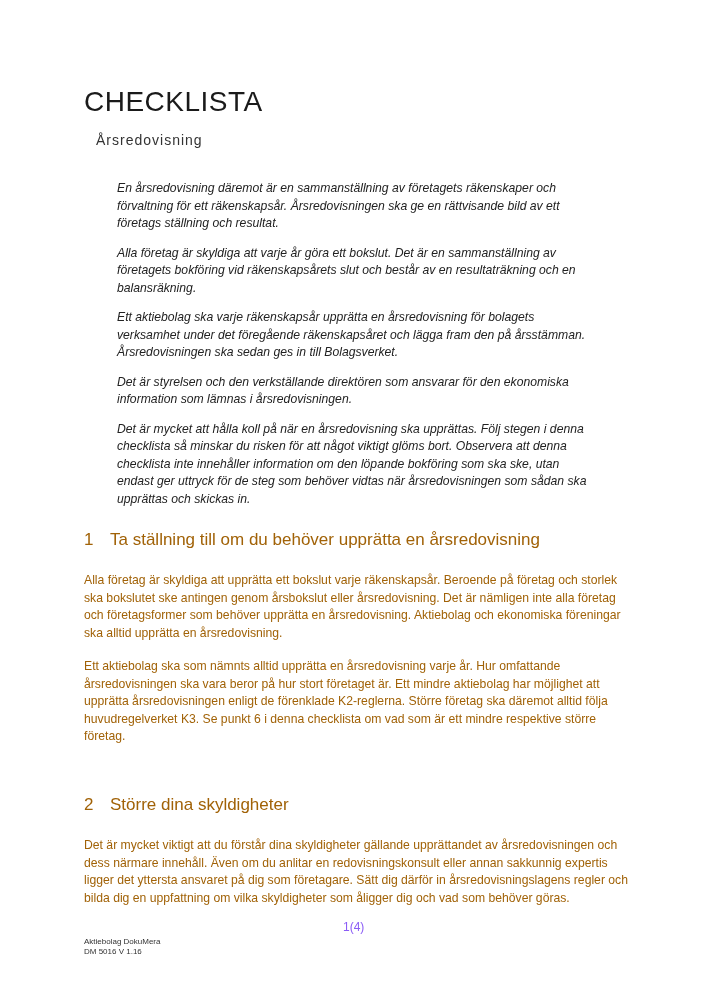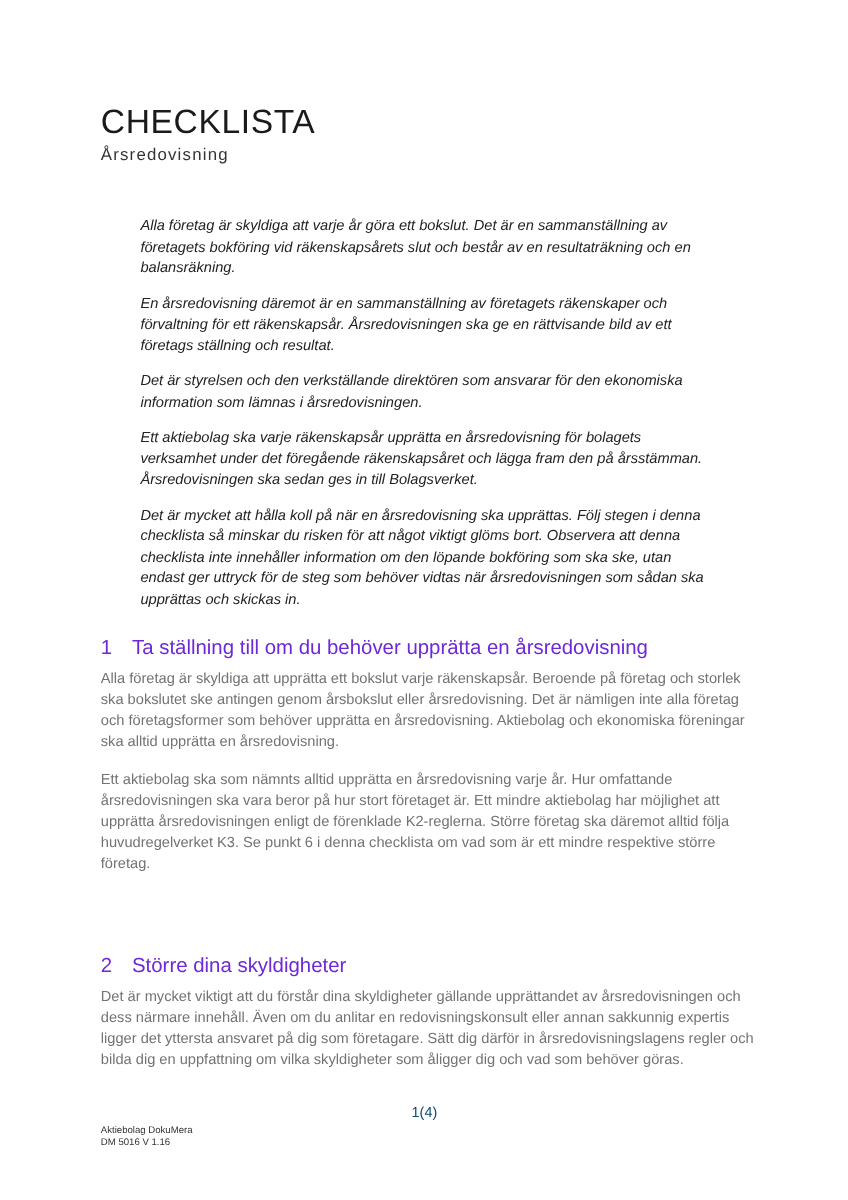--- a/index.html
+++ b/index.html
@@ -5,57 +5,57 @@
     html, body { margin: 0; padding: 0; background: #ffffff; }
     body {
       width: 707px; height: 1000px; position: relative; overflow: hidden;
       font-family: "Liberation Sans", "DejaVu Sans", sans-serif; color: #1a1a1a;
     }
     .title {
       position: absolute; left: 84px; top: 86px; margin: 0;
       font-size: 28px; font-weight: normal; letter-spacing: 0.5px; color: #1a1a1a;
     }
     .subtitle {
-      position: absolute; left: 84px; top: 120px; margin: 0;
+      position: absolute; left: 84px; top: 120px; margin: 12px;
       font-size: 14px; letter-spacing: 1px; color: #333;
     }
     .intro {
       position: absolute; left: 117px; top: 180px; width: 480px;
     }
     .intro p {
       margin: 0 0 12px 0; font-style: italic; font-size: 12.2px; line-height: 17.5px; color: #222;
     }
     .section-heading {
-      position: absolute; left: 84px; margin: 0; font-size: 17px; font-weight: normal; color: #6d28d9;
+      position: absolute; left: 84px; margin: 0; font-size: 17px; font-weight: normal; color: #a16207;
     }
     .section-heading .num { display: inline-block; width: 26px; }
     .section-body {
       position: absolute; left: 84px; width: 545px;
     }
     .section-body p {
-      margin: 1px 0 14px 0; font-size: 12.2px; line-height: 17.5px; color: #737373;
+      margin: 16px 0 14px 0; font-size: 12.2px; line-height: 17.5px; color: #a16207;
     }
     .page-number {
-      position: absolute; left: 343px; top: 920px; font-size: 12px; color: #0c4a6e;
+      position: absolute; left: 343px; top: 920px; font-size: 12px; color: #8b5cf6;
     }
     .footer {
       position: absolute; left: 84px; top: 937px; font-size: 8px; line-height: 10px; color: #333;
     }
   </style>
 </head>
 <body>
 
 <h1 class="title">CHECKLISTA</h1>
 <div class="subtitle">Årsredovisning</div>
 
 <div class="intro">
+  <p>En årsredovisning däremot är en sammanställning av företagets räkenskaper och förvaltning för ett räkenskapsår. Årsredovisningen ska ge en rättvisande bild av ett företags ställning och resultat.</p>
   <p>Alla företag är skyldiga att varje år göra ett bokslut. Det är en sammanställning av företagets bokföring vid räkenskapsårets slut och består av en resultaträkning och en balansräkning.</p>
-  <p>En årsredovisning däremot är en sammanställning av företagets räkenskaper och förvaltning för ett räkenskapsår. Årsredovisningen ska ge en rättvisande bild av ett företags ställning och resultat.</p>
+  <p>Ett aktiebolag ska varje räkenskapsår upprätta en årsredovisning för bolagets verksamhet under det föregående räkenskapsåret och lägga fram den på årsstämman. Årsredovisningen ska sedan ges in till Bolagsverket.</p>
   <p>Det är styrelsen och den verkställande direktören som ansvarar för den ekonomiska information som lämnas i årsredovisningen.</p>
-  <p>Ett aktiebolag ska varje räkenskapsår upprätta en årsredovisning för bolagets verksamhet under det föregående räkenskapsåret och lägga fram den på årsstämman. Årsredovisningen ska sedan ges in till Bolagsverket.</p>
   <p>Det är mycket att hålla koll på när en årsredovisning ska upprättas. Följ stegen i denna checklista så minskar du risken för att något viktigt glöms bort. Observera att denna checklista inte innehåller information om den löpande bokföring som ska ske, utan endast ger uttryck för de steg som behöver vidtas när årsredovisningen som sådan ska upprättas och skickas in.</p>
 </div>
 
 <h2 class="section-heading" style="top:530px;">
   <span class="num">1</span><span>Ta ställning till om du behöver upprätta en årsredovisning</span>
 </h2>
 <div class="section-body" style="top:556px;">
   <p>Alla företag är skyldiga att upprätta ett bokslut varje räkenskapsår. Beroende på företag och storlek ska bokslutet ske antingen genom årsbokslut eller årsredovisning. Det är nämligen inte alla företag och företagsformer som behöver upprätta en årsredovisning. Aktiebolag och ekonomiska föreningar ska alltid upprätta en årsredovisning.</p>
   <p>Ett aktiebolag ska som nämnts alltid upprätta en årsredovisning varje år. Hur omfattande årsredovisningen ska vara beror på hur stort företaget är. Ett mindre aktiebolag har möjlighet att upprätta årsredovisningen enligt de förenklade K2-reglerna. Större företag ska däremot alltid följa huvudregelverket K3. Se punkt 6 i denna checklista om vad som är ett mindre respektive större företag.</p>
 </div>

